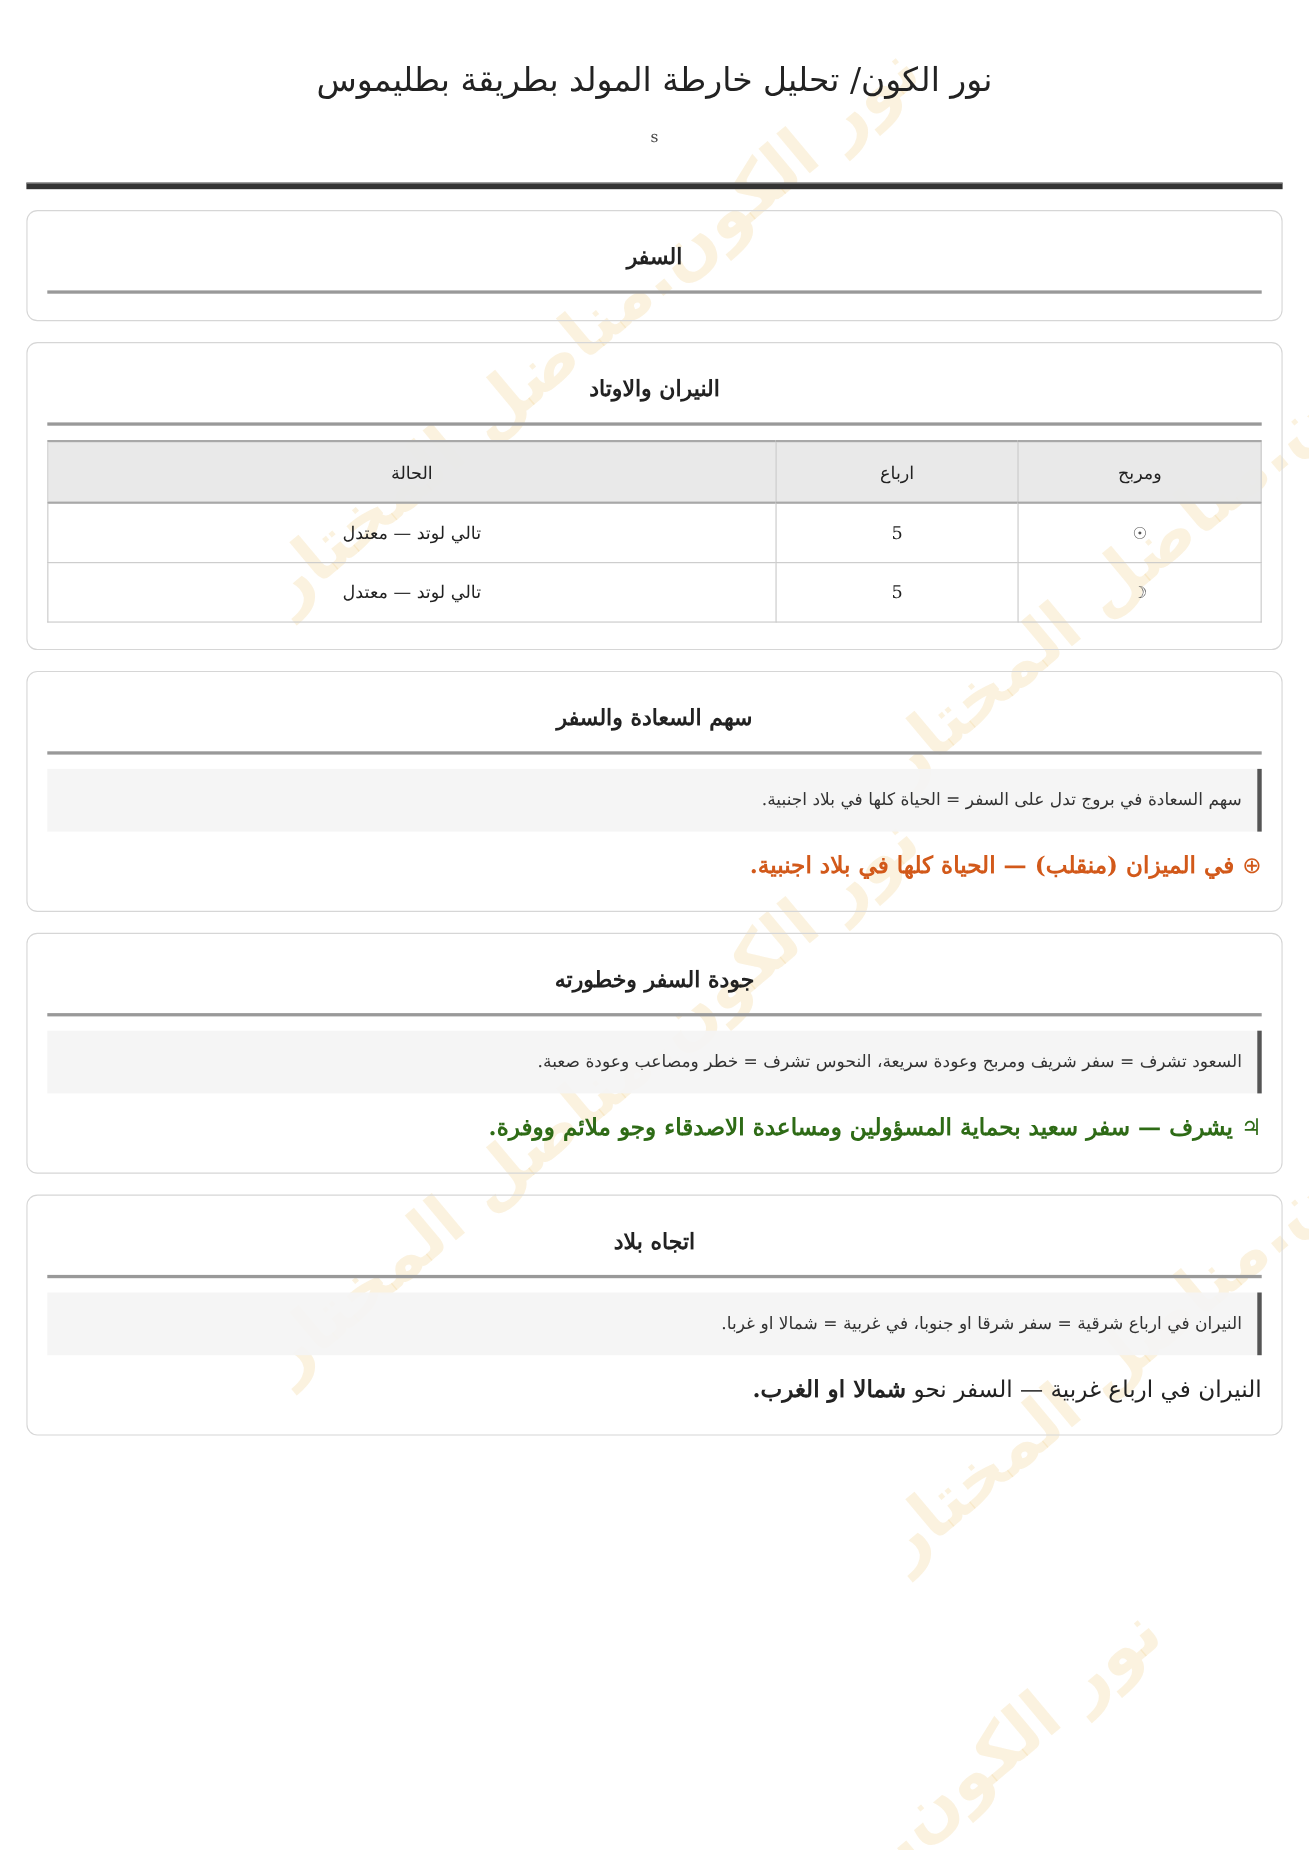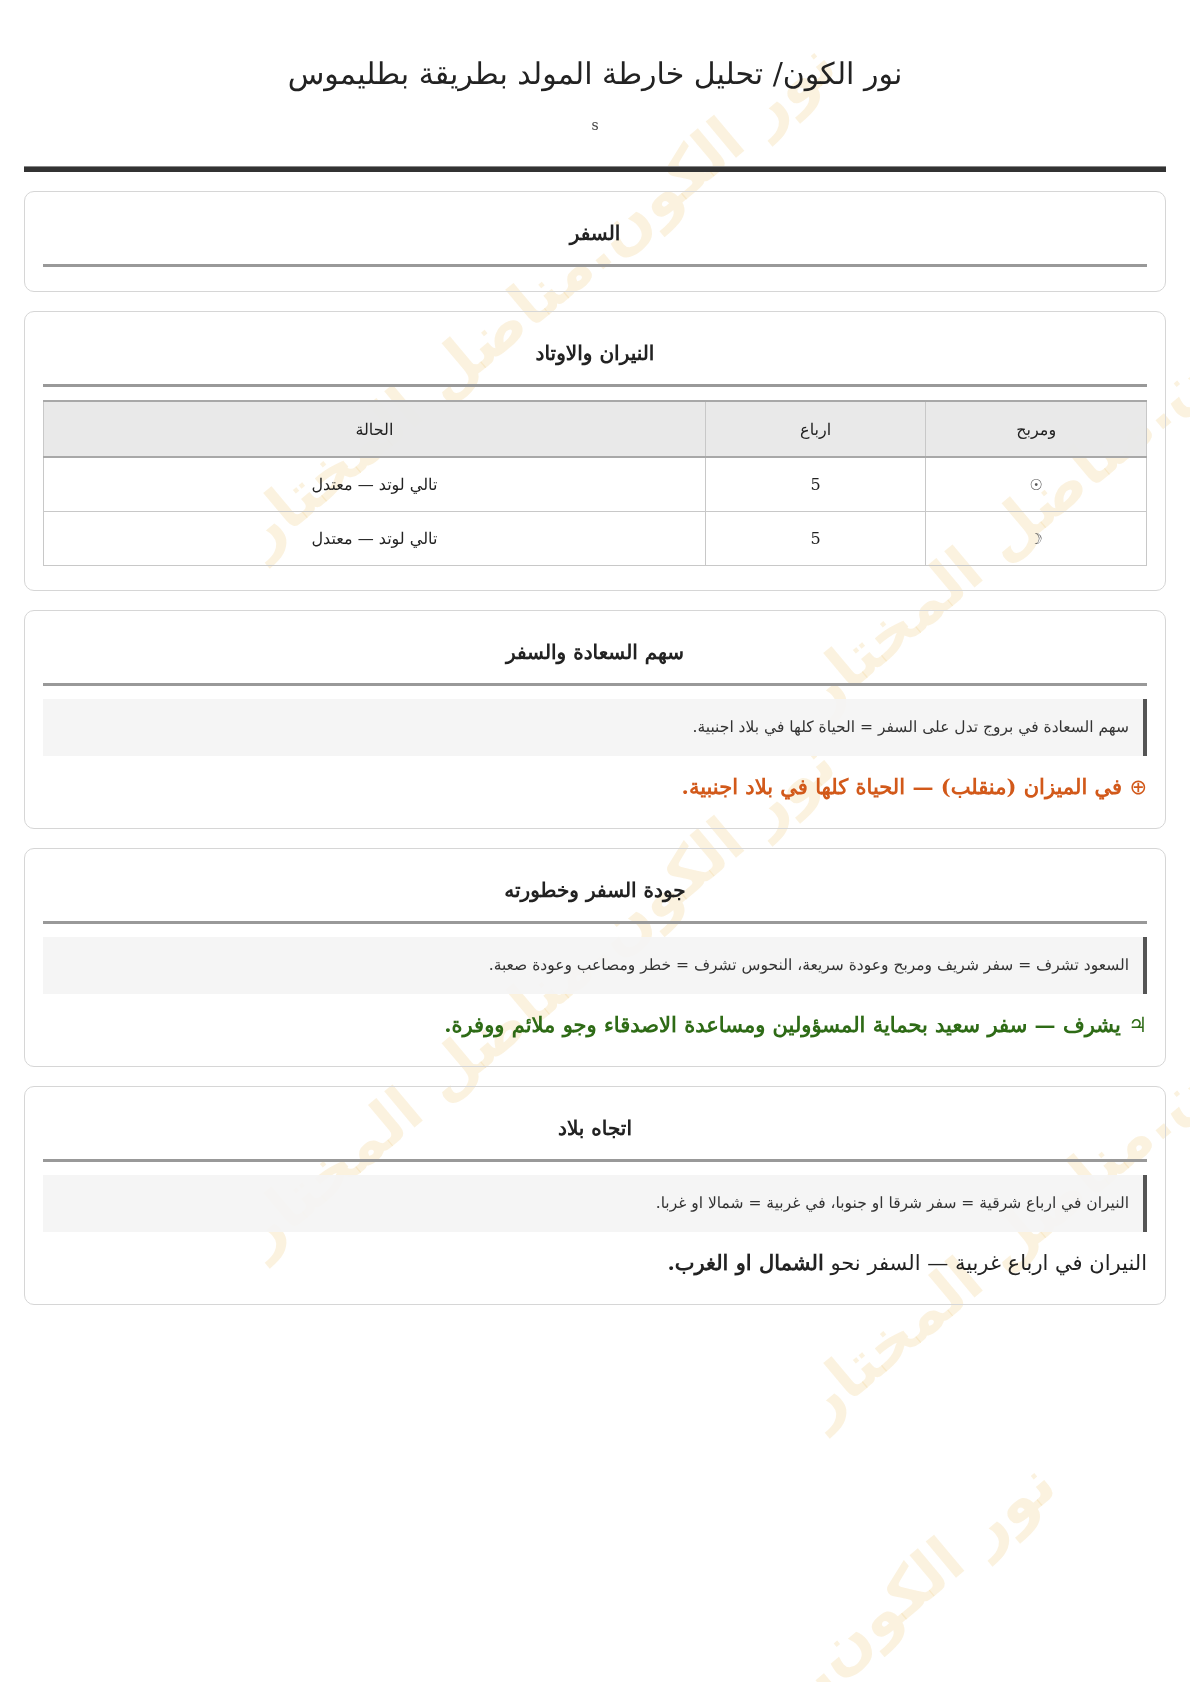--- a/index.html
+++ b/index.html
@@ -192,17 +192,17 @@
       <span class="sym">♃</span>
       <span>يشرف — سفر سعيد بحماية المسؤولين ومساعدة الاصدقاء وجو ملائم ووفرة.</span>
     </div>
   </section>
 
   <section class="card">
     <h2 class="card-title">اتجاه بلاد</h2>
     <div class="note">النيران في ارباع شرقية = سفر شرقا او جنوبا، في غربية = شمالا او غربا.</div>
     <div class="result plain">
       <span>النيران في ارباع غربية — السفر نحو</span>
-      <b>الشمال او الغرب.</b>
+      <b>شمالا او الغرب.</b>
     </div>
   </section>
 
 </div>
 
 </body></html>

